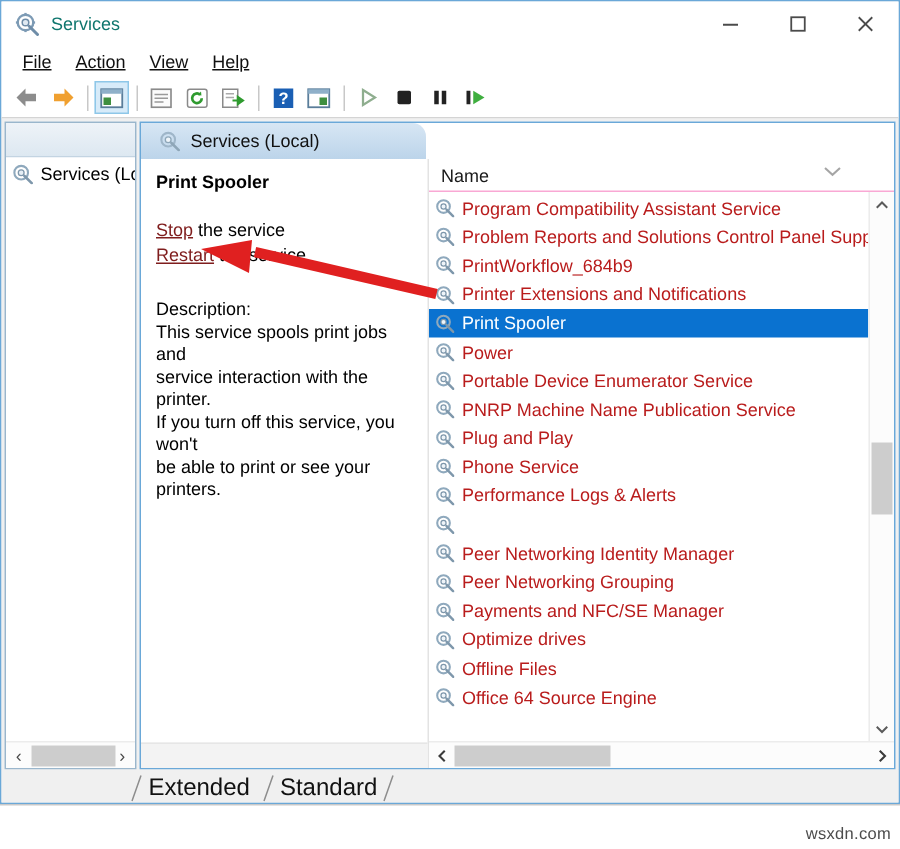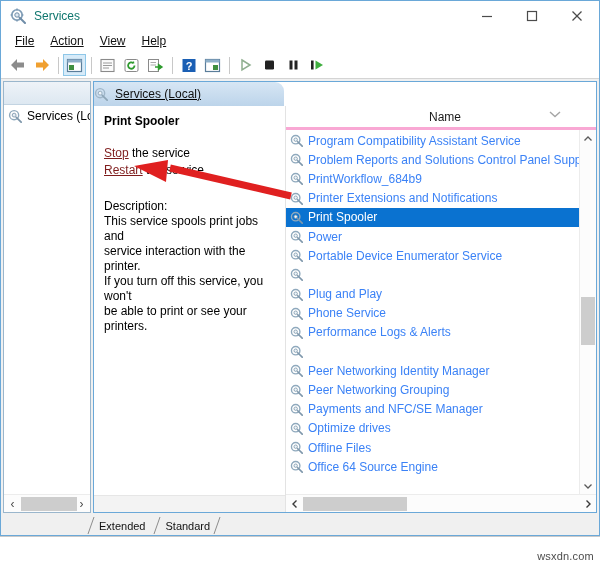--- a/index.html
+++ b/index.html
@@ -167,23 +167,22 @@
   }
   .res-tab {
     position: absolute;
     left: 0; top: 0;
     height: 24px;
     min-width: 190px;
     background: linear-gradient(#d7e6f4, #bcd4ea);
     border-top-right-radius: 9px;
     display: flex;
     align-items: center;
-    padding: 0 18px 0 0;
+    padding: 0 18px 0 12px;
     box-sizing: border-box;
-    text-decoration: underline;
   }
   .res-tab .lbl { margin-left: 7px; font-size: 12px; color: #111; }
   .res-tab::after {
     content: "";
     position: absolute;
     right: -1px; bottom: 0;
     width: 1px; height: 24px;
   }
 
   .res-split {
@@ -232,23 +231,22 @@
     flex-direction: column;
     min-width: 0;
     background: #fff;
   }
   .list-header {
     height: 21px;
     flex: 0 0 auto;
     display: flex;
     align-items: center;
     background: #fff;
-    border-bottom: 3px solid #f9a8d4;
-    position: relative;
-    justify-content: center;
+    border-bottom: 1px solid #f9a8d4;
+    position: relative;
   }
   .list-header .hdr-name {
     padding-left: 8px;
     font-size: 12px;
     color: #1a1a1a;
   }
   .sort-chev {
     position: absolute;
     right: 34px; top: 2px;
     color: #9a9a9a;
@@ -268,21 +266,21 @@
     height: 19.2px;
     display: flex;
     align-items: center;
     padding-left: 4px;
     white-space: nowrap;
     overflow: hidden;
   }
   .srow .nm {
     margin-left: 5px;
     font-size: 12px;
-    color: #3b82f6;
+    color: #b91c1c;
   }
   .srow.sel { background: #0a72d0; }
   .srow.sel .nm { color: #ffffff; }
 
   
   .vscroll {
     width: 16px;
     flex: 0 0 auto;
     background: #fcfcfc;
     border-left: 1px solid #ececec;
@@ -333,21 +331,21 @@
     align-items: flex-end;
     padding-left: 88px;
     background: #f0f0f0;
     position: relative;
   }
   .btab {
     height: 19px;
     display: flex;
     align-items: center;
     padding: 0 10px;
-    font-size: 11px;
+    font-size: 16px;
     position: relative;
     color: #111;
   }
   .btab .slash-l, .btab .slash-r {
     position: absolute;
     top: 0;
     width: 9px; height: 19px;
   }
   .btab .slash-l { left: -2px; }
   .btab .slash-r { right: -2px; }
@@ -650,20 +648,21 @@
                   <span class="nm">Portable Device Enumerator Service</span>
                 </div>
                 <div class="srow">
                   <span>
                     <svg class="gear-svg" width="13" height="13" viewBox="0 0 16 16">
                       <circle cx="7" cy="7" r="5.2" fill="none" stroke="#8fa9bd" stroke-width="1.7"></circle>
                       <circle cx="7" cy="7" r="2.1" fill="#eef4f9" stroke="#7e97ab" stroke-width="1"></circle>
                       <path d="M9.5 9.5 L15 15" stroke="#7e97ab" stroke-width="2" stroke-linecap="round"></path>
                     </svg>
                   </span>
+                  <span class="nm">PNRP Machine Name Publication Service</span>
                 </div>
                 <div class="srow">
                   <span>
                     <svg class="gear-svg" width="13" height="13" viewBox="0 0 16 16">
                       <circle cx="7" cy="7" r="5.2" fill="none" stroke="#8fa9bd" stroke-width="1.7"></circle>
                       <circle cx="7" cy="7" r="2.1" fill="#eef4f9" stroke="#7e97ab" stroke-width="1"></circle>
                       <path d="M9.5 9.5 L15 15" stroke="#7e97ab" stroke-width="2" stroke-linecap="round"></path>
                     </svg>
                   </span>
                   <span class="nm">Plug and Play</span>

